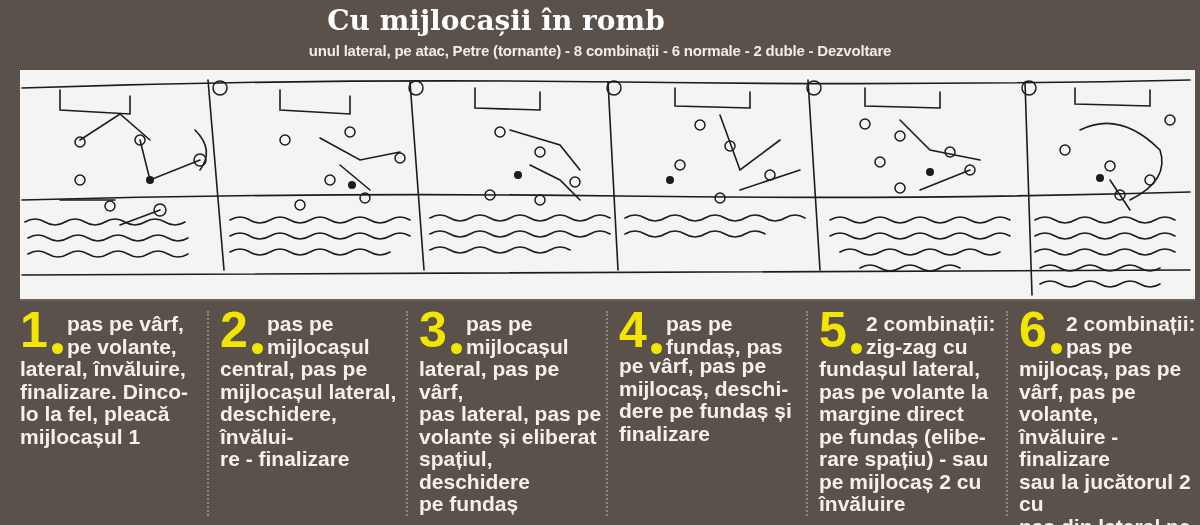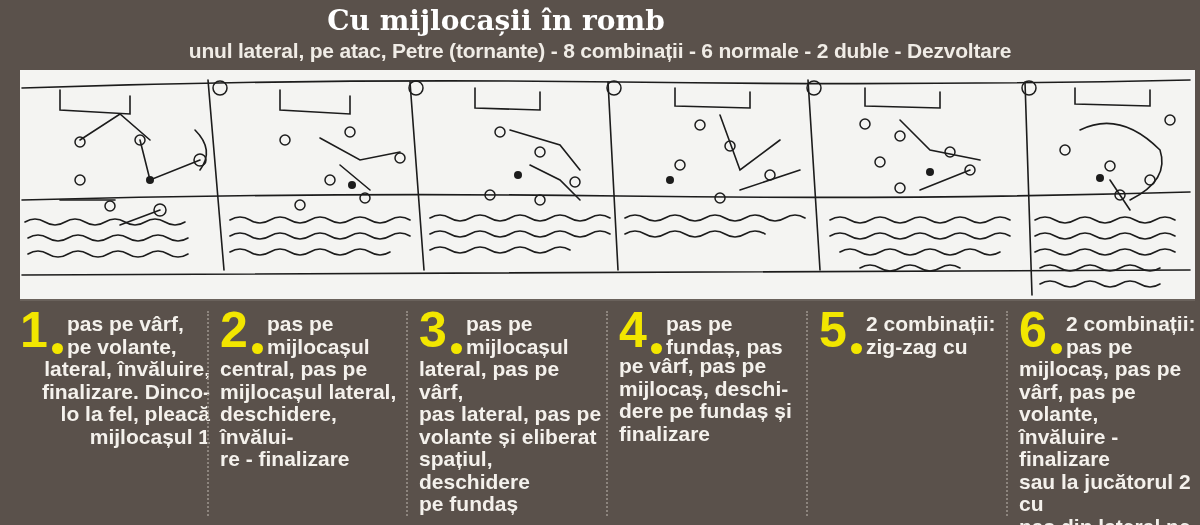--- a/index.html
+++ b/index.html
@@ -12,21 +12,21 @@
   }
   .title {
     position:absolute; left:0; top:4px; width:992px;
     text-align:center;
     font-family:"DejaVu Serif", serif;
     font-weight:bold; font-size:28px; letter-spacing:0px;
     color:#ffffff; line-height:34px;
   }
   .subtitle {
     position:absolute; left:0; top:42px; width:1200px;
-    text-align:center; font-weight:bold; font-size:21px;
+    text-align:center; font-weight:bold; font-size:15px;
     color:#f0ece6; line-height:18px; letter-spacing:-0.2px;
   }
   .sketch {
     position:absolute; left:20px; top:70px; width:1175px; height:229px;
     background:#f4f4f2;
     border-bottom:2px solid #6a625c;
   }
   .sketch svg { width:100%; height:100%; display:block; }
   .columns {
     position:absolute; left:0; top:305px; width:1200px; height:220px;
@@ -170,21 +170,21 @@
     </g>
   </svg>
 </div>
 
 <div class="columns">
   <div class="col" style="left:20px;">
     <span class="num">1</span>
     <span class="dot" style="left:32px;top:38px;"></span>
     <div class="txt" style="left:47px;top:8px;width:150px;">pas pe vârf,
 pe volante,</div>
-    <div class="txt" style="top:53px;text-align:right;">lateral, învăluire,
+    <div class="txt" style="top:53px;">lateral, învăluire,
 finalizare. Dinco-
 lo la fel, pleacă
 mijlocașul 1</div>
   </div>
 
   <div class="col" style="left:220px;">
     <span class="sep"></span>
     <span class="num">2</span>
     <span class="dot" style="left:32px;top:38px;"></span>
     <div class="txt" style="left:47px;top:8px;width:150px;">pas pe
@@ -219,20 +219,27 @@
 dere pe fundaș și
 finalizare</div>
   </div>
 
   <div class="col" style="left:819px;">
     <span class="sep"></span>
     <span class="num">5</span>
     <span class="dot" style="left:32px;top:38px;"></span>
     <div class="txt" style="left:47px;top:8px;width:150px;">2 combinații:
 zig-zag cu</div>
+    <div class="txt" style="top:53px;">fundașul lateral,
+pas pe volante la
+margine direct
+pe fundaș (elibe-
+rare spațiu) - sau
+pe mijlocaș 2 cu
+învăluire</div>
   </div>
 
   <div class="col" style="left:1019px;width:180px;">
     <span class="sep"></span>
     <span class="num">6</span>
     <span class="dot" style="left:32px;top:38px;"></span>
     <div class="txt" style="left:47px;top:8px;width:140px;">2 combinații:
 pas pe</div>
     <div class="txt" style="top:53px;width:182px;">mijlocaș, pas pe
 vârf, pas pe volante,

